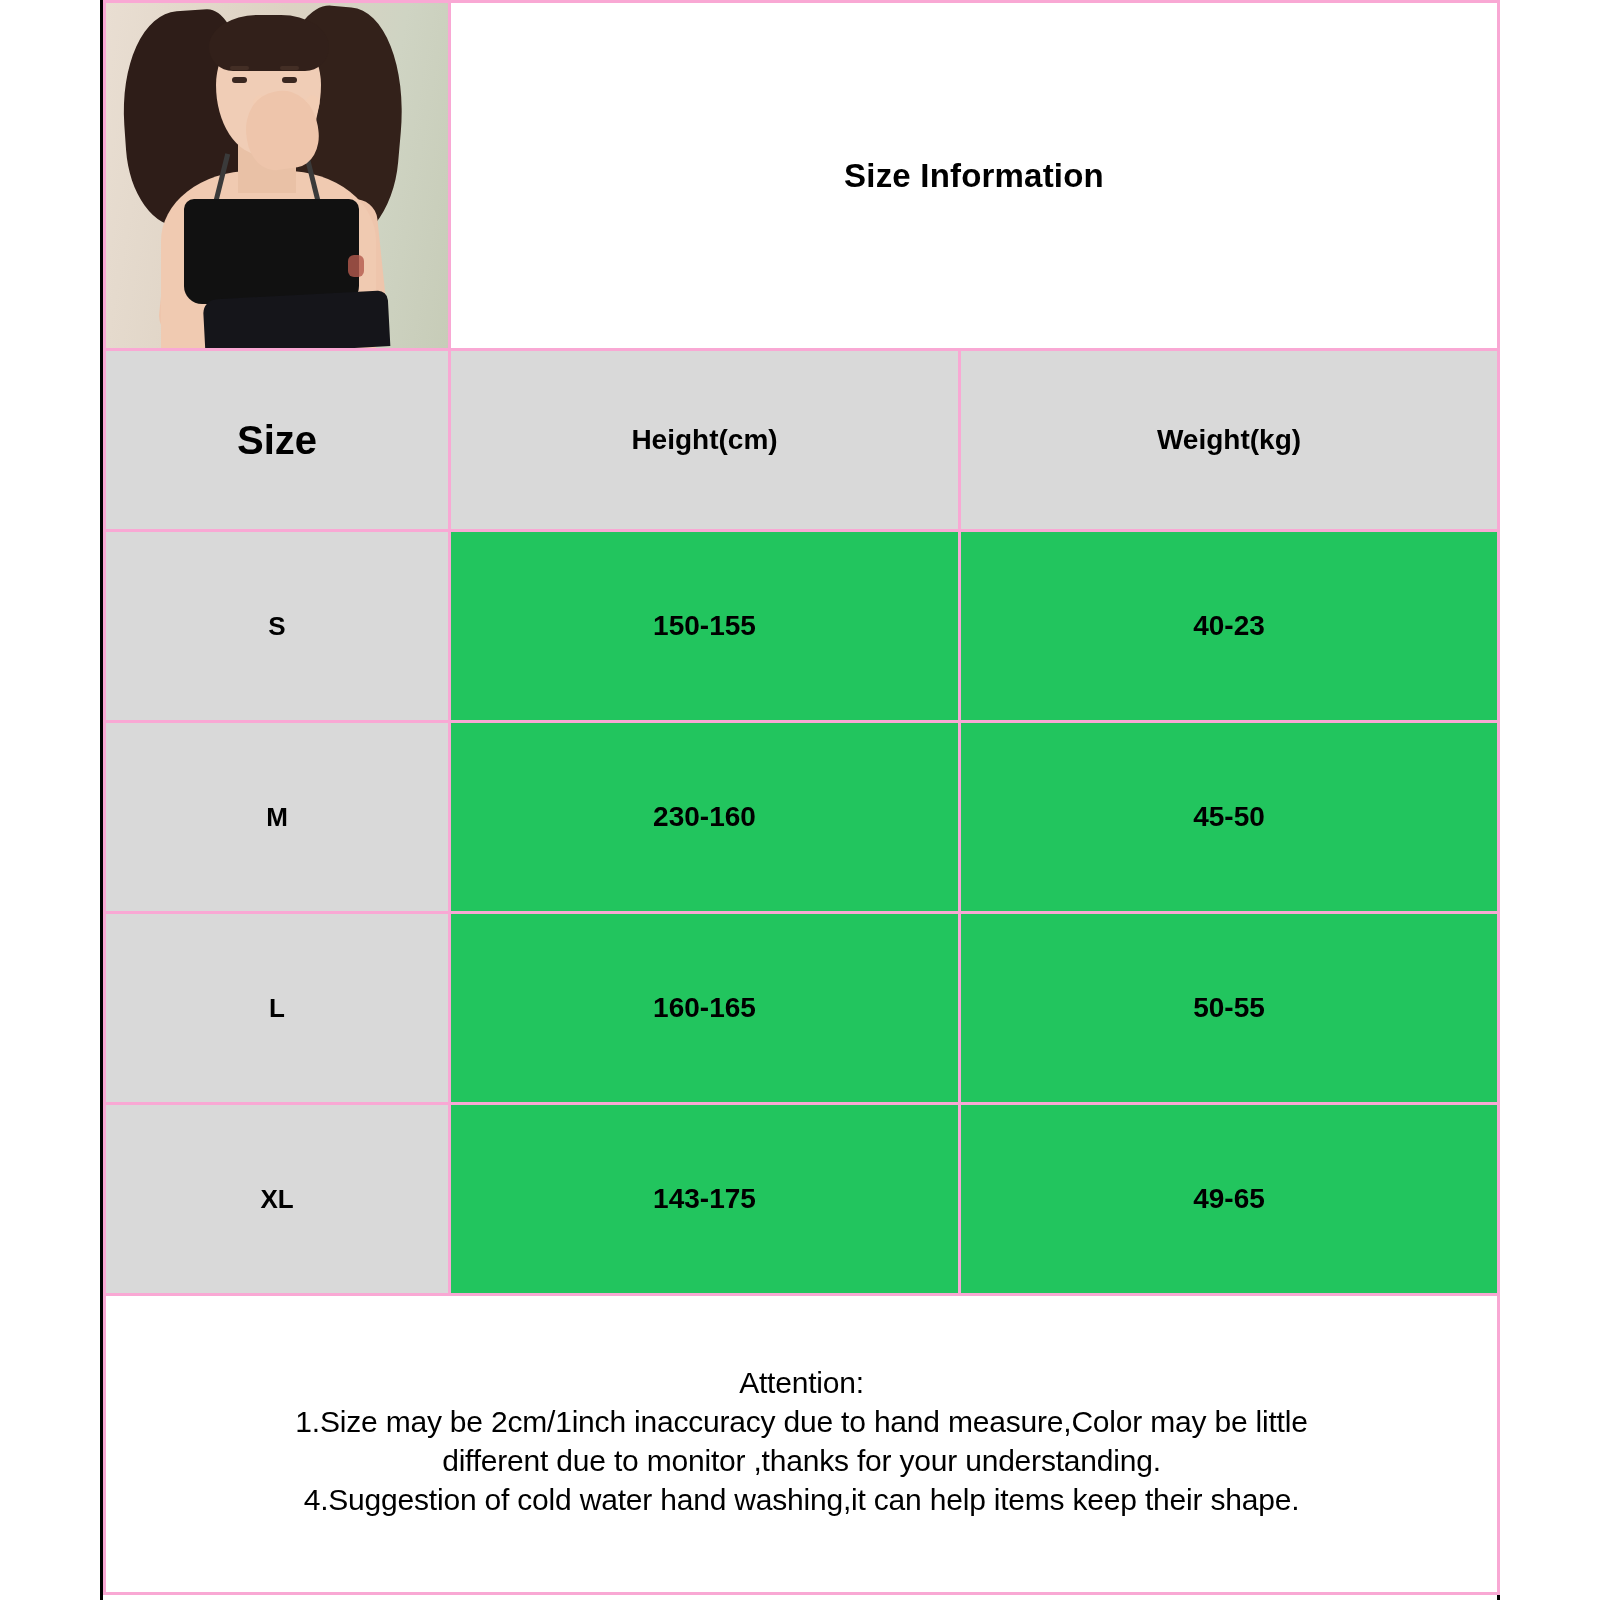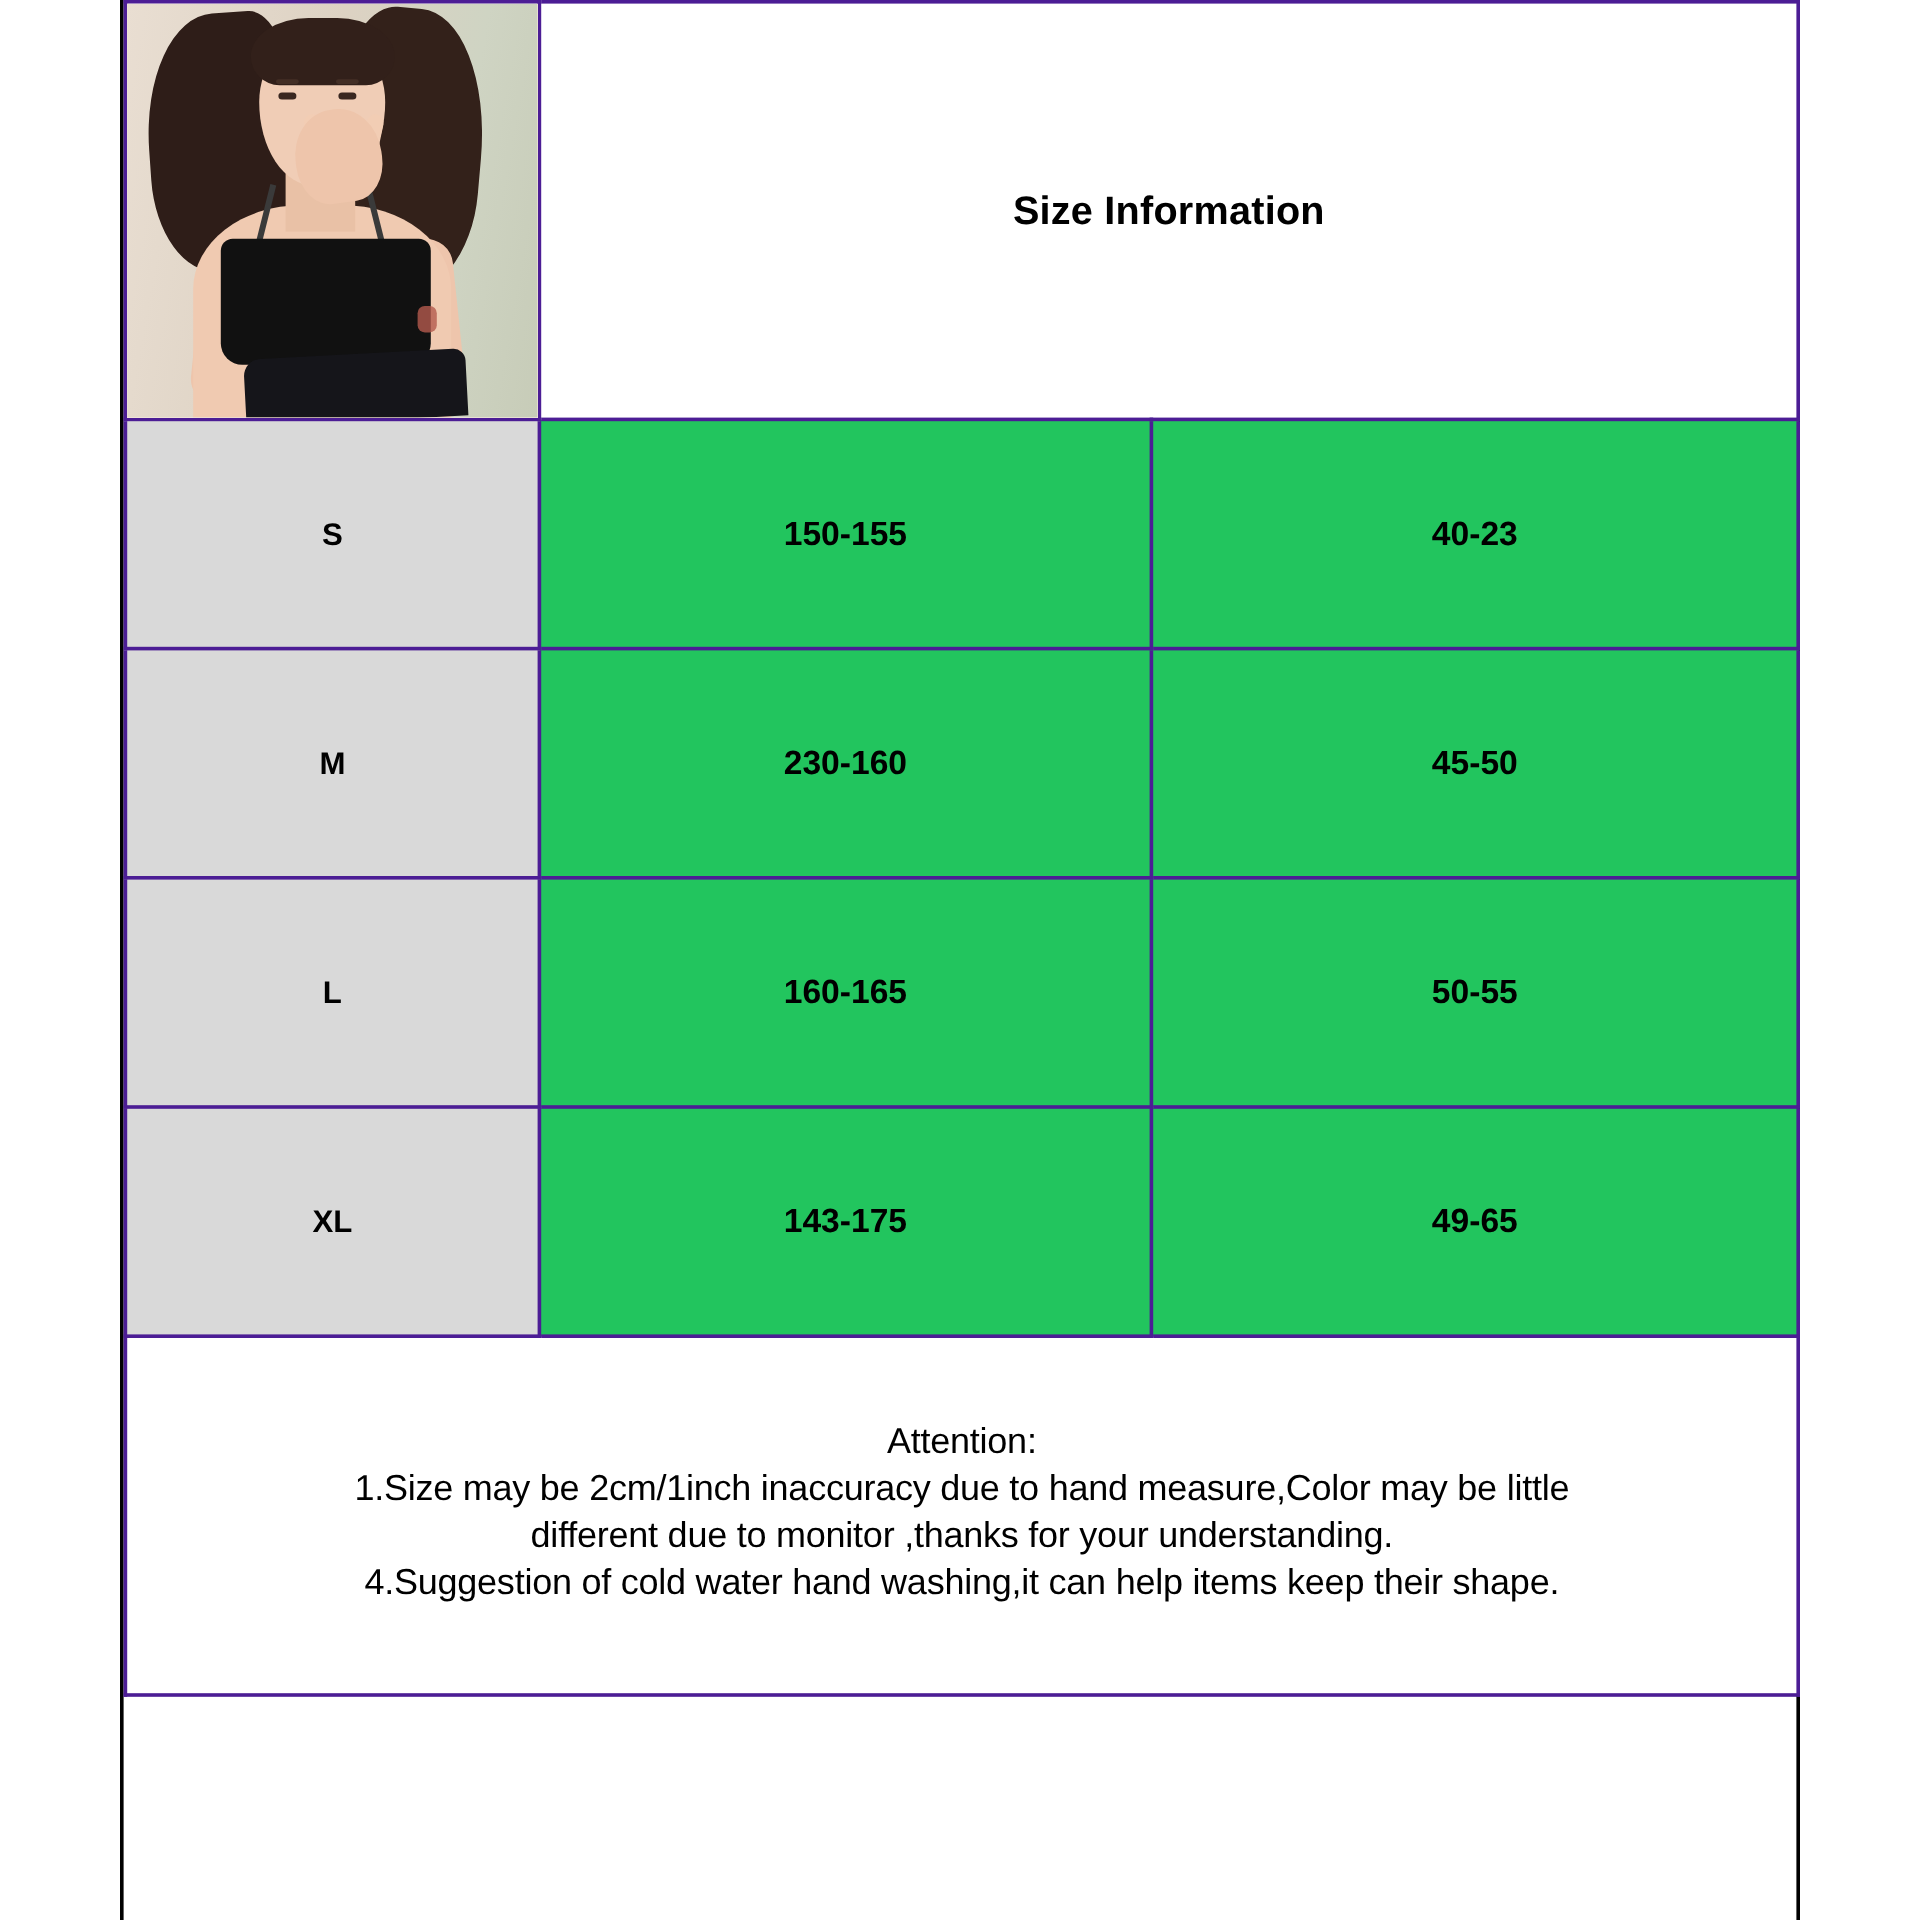--- a/index.html
+++ b/index.html
@@ -28,21 +28,21 @@
     box-sizing: border-box;
     background: #ffffff;
   }
 
   table.size-table {
     width: 100%;
     border-collapse: collapse;
     table-layout: fixed;
   }
   table.size-table td {
-    border: 3px solid #4c1d95;
+    border: 3px solid #f9a8d4;
     padding: 0;
     text-align: center;
     vertical-align: middle;
   }
 
   
   .img-cell {
     width: 345px;
     height: 345px;
     padding: 0 !important;
@@ -282,20 +282,31 @@
             <div class="ph-finger ph-f4"></div>
             <div class="ph-hand"></div>
           </div>
 
         </td>
         <td class="title-cell" colspan="2">
           <div class="title-text">Size Information</div>
         </td>
       </tr>
 
+      <tr class="hdr-row">
+        <td>
+          <span class="hdr-size">Size</span>
+        </td>
+        <td>
+          <span class="hdr-col">Height(cm)</span>
+        </td>
+        <td>
+          <span class="hdr-col">Weight(kg)</span>
+        </td>
+      </tr>
 
       <tr class="data-row">
         <td class="c-size">S</td>
         <td class="c-val">150-155</td>
         <td class="c-val">40-23</td>
       </tr>
       <tr class="data-row">
         <td class="c-size">M</td>
         <td class="c-val">230-160</td>
         <td class="c-val">45-50</td>

